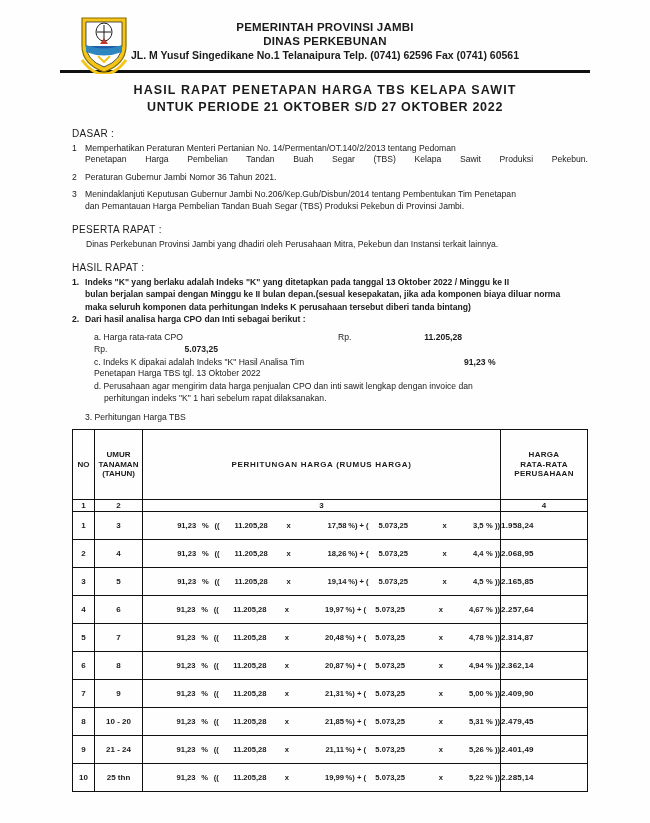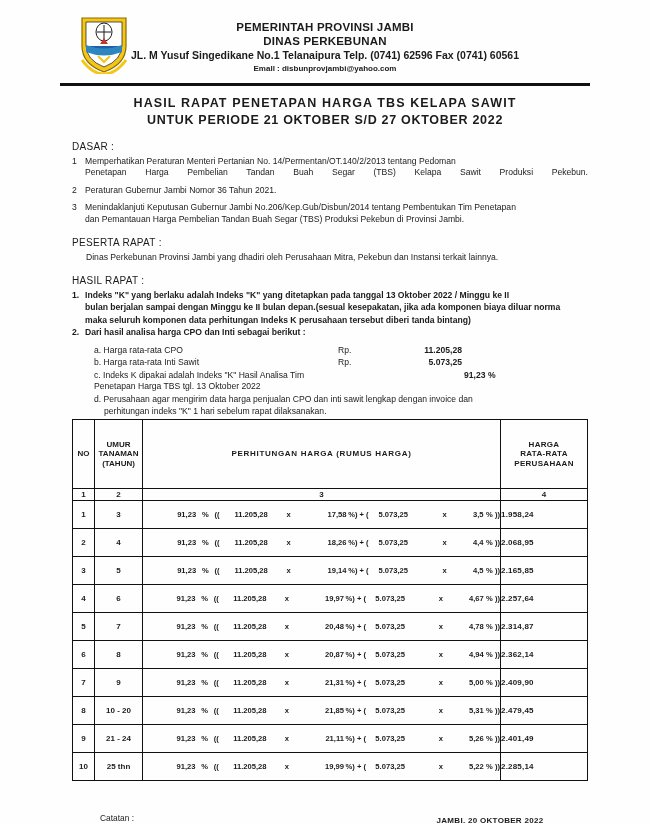--- a/index.html
+++ b/index.html
@@ -284,21 +284,20 @@
         <path d="M21 18 L35 18" stroke="#1b1b1b" stroke-width="1"></path>
         <path d="M24 30 L28 24 L32 30 Z" fill="#c0392b"></path>
         <path d="M22 42 L28 48 L34 42" fill="none" stroke="#f5c518" stroke-width="2"></path>
         <path d="M6 46 Q16 60 28 60 Q40 60 50 46" fill="none" stroke="#f5c518" stroke-width="3"></path>
       </svg>
     </div>
 
     <div class="lh-line1">PEMERINTAH PROVINSI JAMBI</div>
     <div class="lh-line2">DINAS PERKEBUNAN</div>
     <div class="lh-line3">JL. M Yusuf Singedikane No.1 Telanaipura Telp. (0741) 62596 Fax (0741) 60561</div>
-    <div class="lh-line4">Emall : disbunprovjambi@yahoo.com</div>
   </div>
 
   <div class="rule"></div>
 
   <div class="doc-title">
     <div class="t1">HASIL  RAPAT  PENETAPAN  HARGA  TBS  KELAPA  SAWIT</div>
     <div class="t2">UNTUK  PERIODE 21 OKTOBER  S/D 27 OKTOBER  2022</div>
   </div>
 
   <div class="body-wrap">
@@ -348,36 +347,36 @@
     <div style="height:5px"></div>
 
     <div class="money-row">
       <div class="lbl">a.  Harga rata-rata CPO</div>
       <div class="cur">Rp.</div>
       <div class="val">11.205,28</div>
       <div class="pct"></div>
     </div>
 
     <div class="money-row">
-      <div class="lbl">b.  Harga  rata-rata Inti  Sawit</div>
       <div class="cur">Rp.</div>
       <div class="val">5.073,25</div>
       <div class="pct"></div>
     </div>
 
     <div class="money-row">
       <div class="lbl">c.  Indeks K dipakai adalah Indeks "K" Hasil Analisa Tim Penetapan Harga TBS tgl. 13 Oktober 2022</div>
       <div class="cur"></div>
       <div class="val"></div>
       <div class="pct">91,23  %</div>
     </div>
 
     <div class="sub-note">d. Perusahaan agar mengirim data harga penjualan CPO dan inti sawit lengkap dengan invoice dan</div>
     <div class="sub-note2">perhitungan indeks "K" 1 hari sebelum rapat dilaksanakan.</div>
 
+    <div class="perhit-label">3.  Perhitungan Harga TBS</div>
   </div>
 
   <div class="tbl-wrap">
     <table class="calc">
       <thead>
         <tr>
           <th class="th-no">NO</th>
           <th class="th-umur">
             <div>UMUR</div>
             <div>TANAMAN</div>

